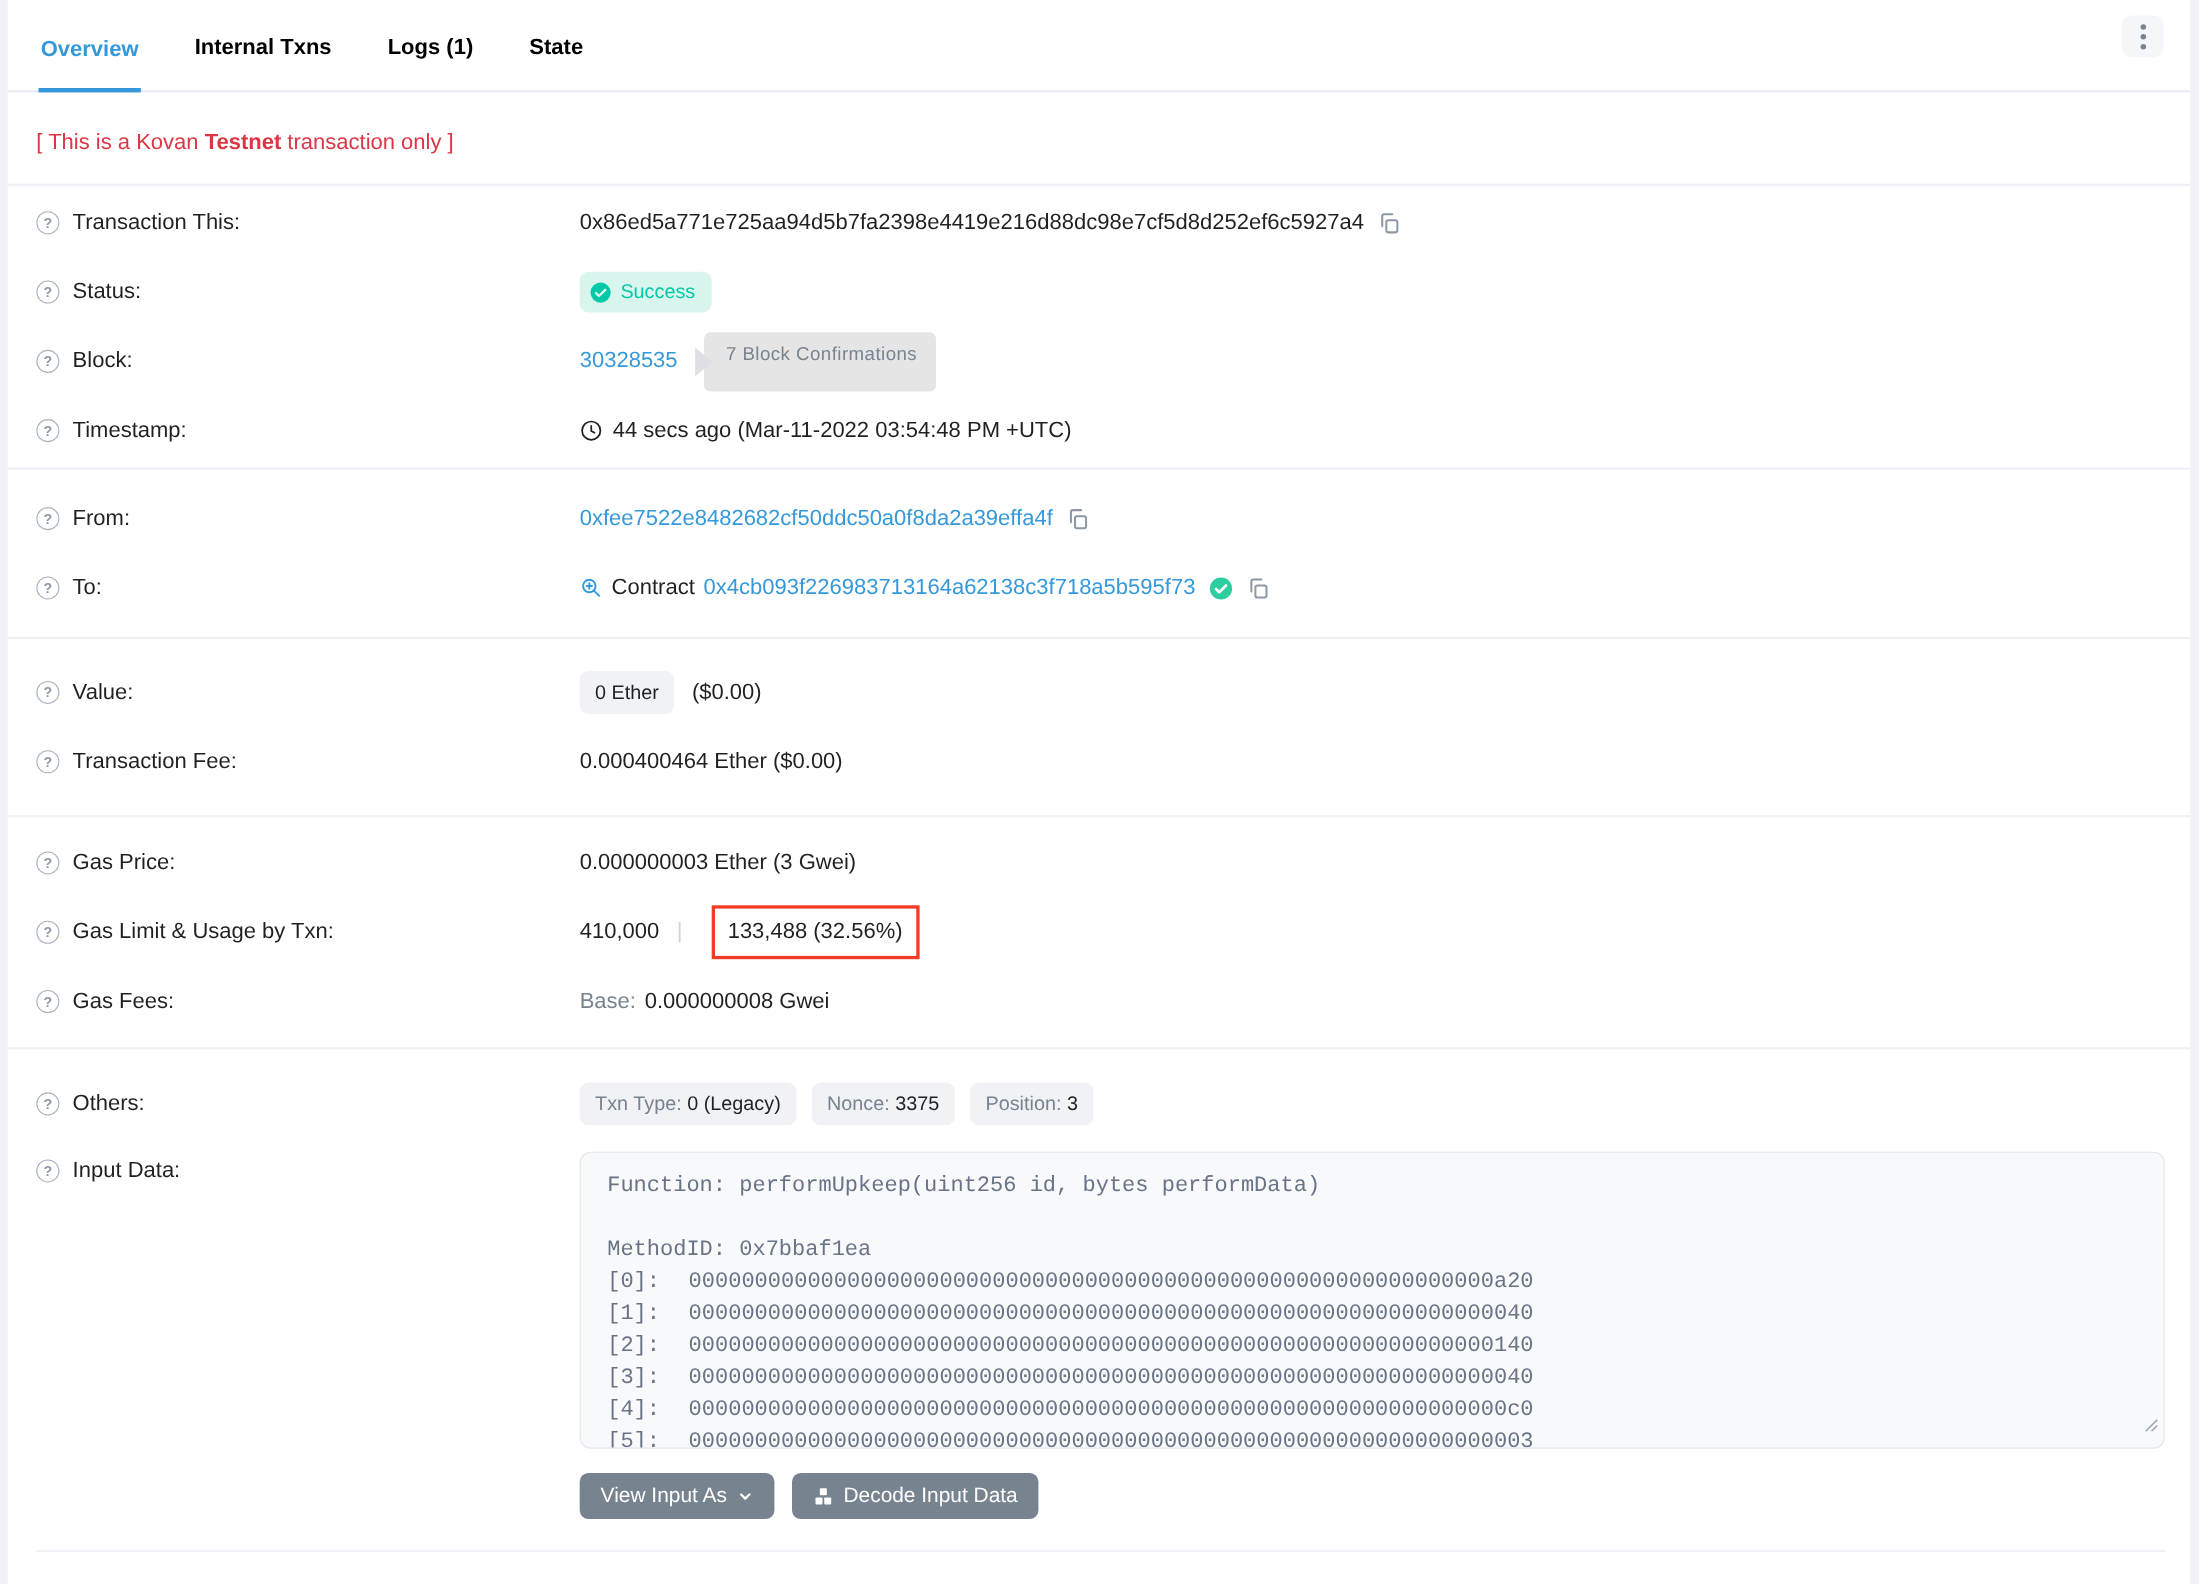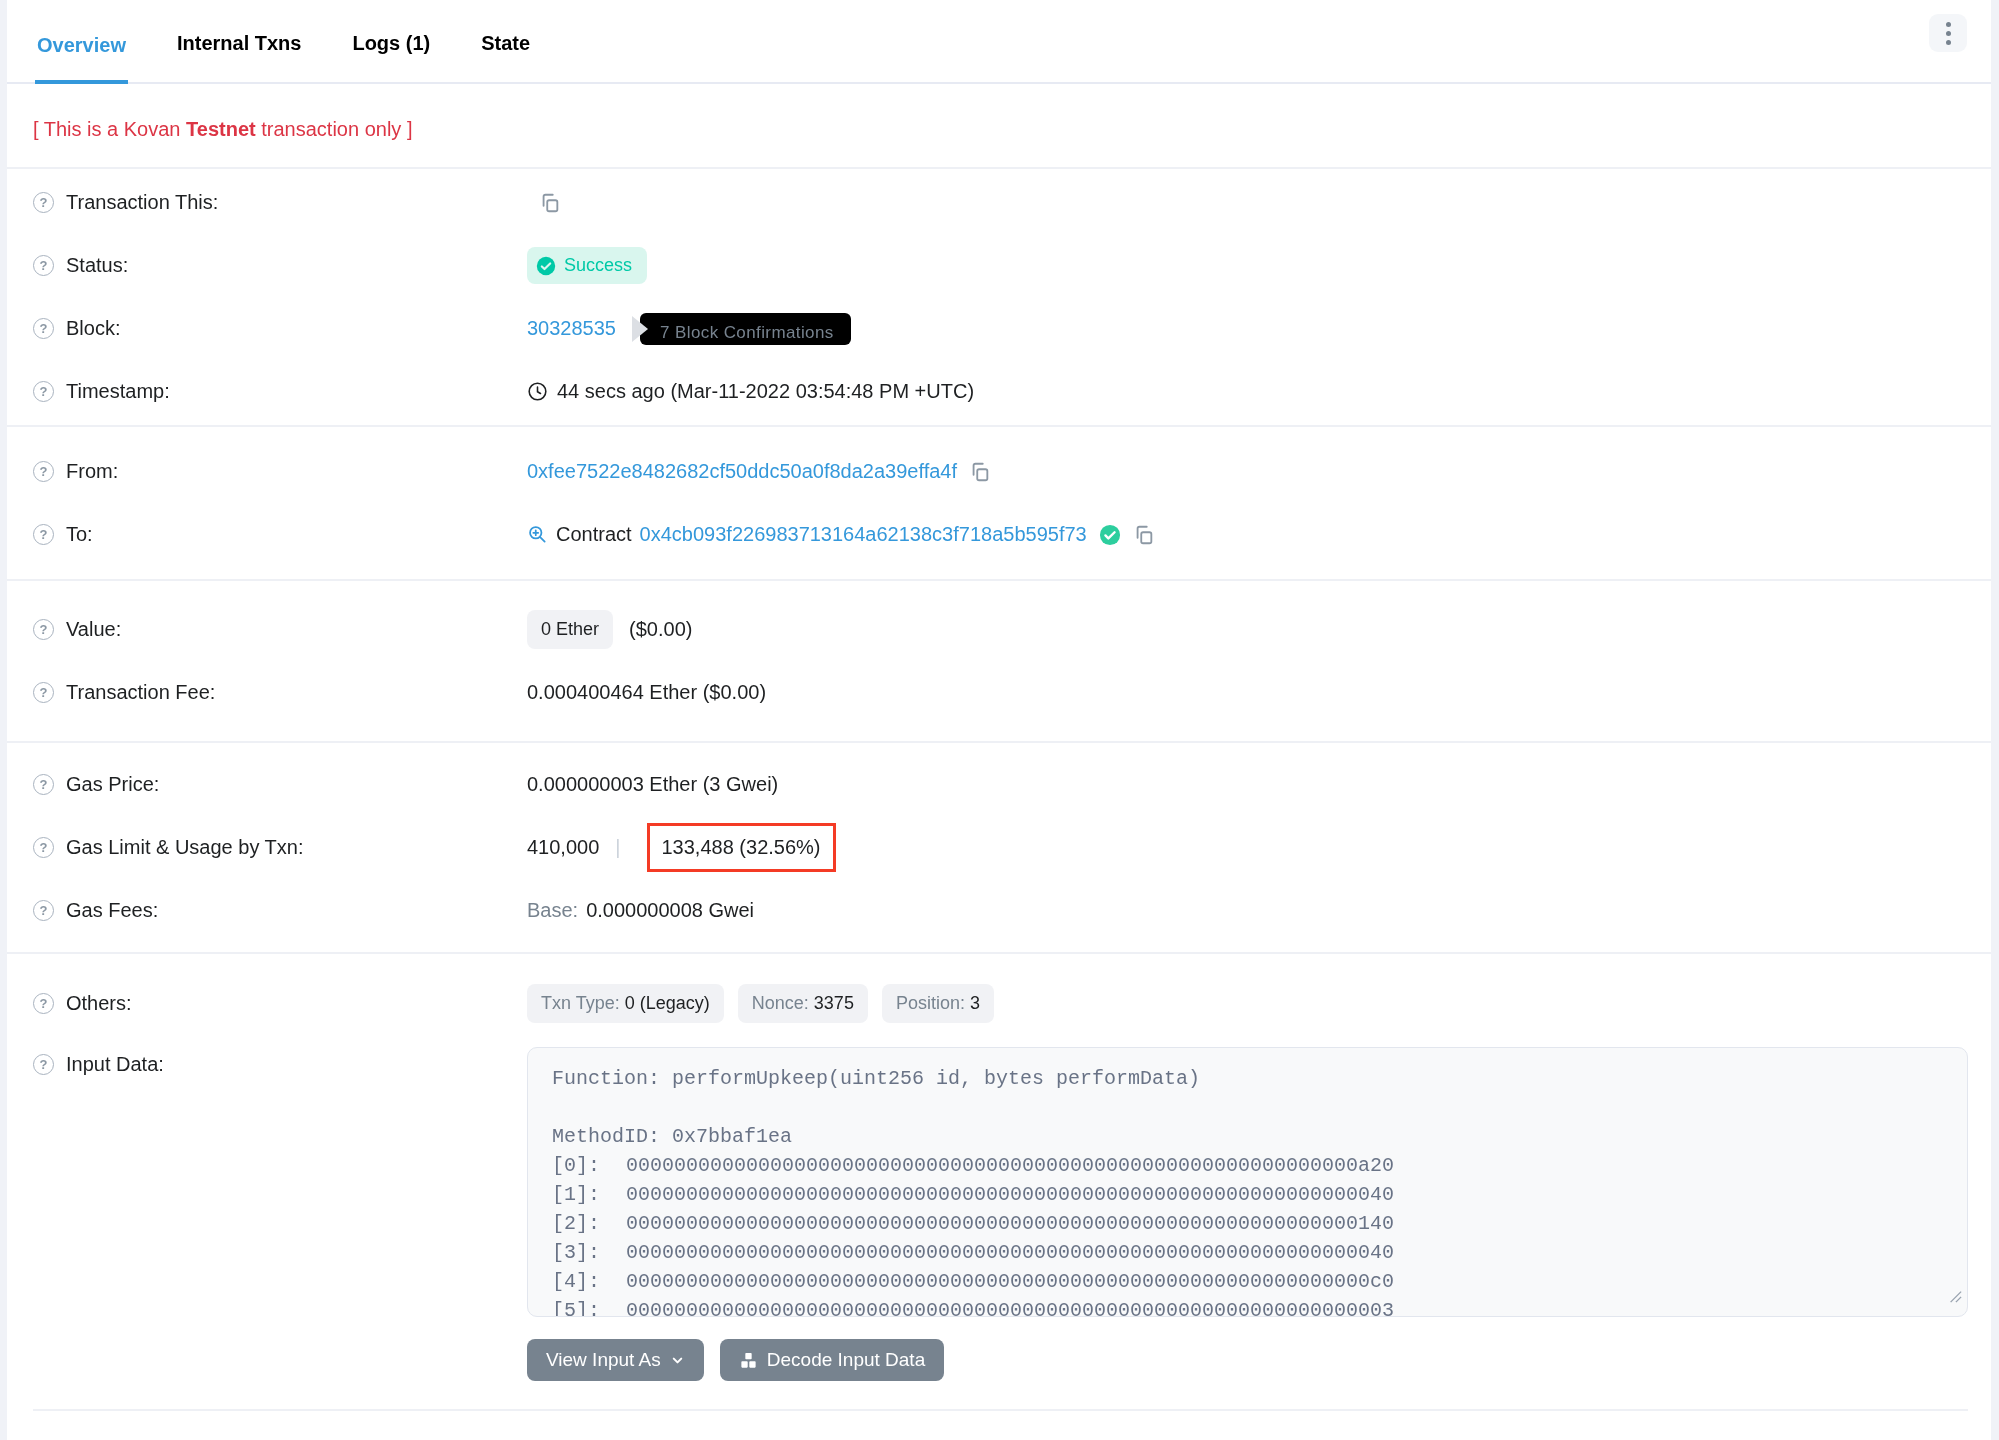--- a/index.html
+++ b/index.html
@@ -36,21 +36,21 @@
   .qicon { width:21px; height:21px; flex:0 0 21px; border:1.5px solid #a9b3bf; border-radius:50%; color:#8c98a4; font-size:13px; font-weight:700; display:inline-flex; align-items:center; justify-content:center; cursor:pointer; }
   .icon-btn { display:inline-flex; align-items:center; cursor:pointer; margin-left:12px; }
   .link { color:#3498db; text-decoration:none; cursor:pointer; }
 
   
   .badge-success { display:inline-flex; align-items:center; gap:8px; background:#d9f6ee; color:#00c9a7; font-size:18px; font-weight:400; border-radius:8px; padding:8px 15px 8px 9px; }
 
   
   .confirm-wrap { display:inline-flex; align-items:center; margin-left:16px; }
   .tri-right { width:0; height:0; border-left:16px solid #dcdfe4; border-top:13px solid transparent; border-bottom:13px solid transparent; margin-right:-8px; position:relative; z-index:2; }
-  .badge-confirm { background:#000000; color:#77838f; font-size:17px; letter-spacing:.4px; border-radius:6px; padding:10px 17px 2px 20px; font-weight:400; }
+  .badge-confirm { background:#e5e5e5; color:#77838f; font-size:17px; letter-spacing:.4px; border-radius:6px; padding:10px 17px 24px 20px; font-weight:400; }
 
   
   .pill { background:#f1f2f5; border-radius:8px; padding:9px 14px; font-size:18px; color:#1e2022; }
   .pill .muted { color:#77838f; }
   .pill + .pill { margin-left:14px; }
 
   .sep { color:#ccd3db; margin:0 16px; }
   .muted { color:#77838f; }
 
   
@@ -86,20 +86,21 @@
   <div class="notice"><span>[ This is a Kovan </span><b>Testnet</b><span> transaction only ]</span></div>
 
   <div class="section sec-a">
 
     <div class="row">
       <div class="label">
         <span class="qicon">?</span>
         <span>Transaction This:</span>
       </div>
       <div class="value">
+        <span>0x86ed5a771e725aa94d5b7fa2398e4419e216d88dc98e7cf5d8d252ef6c5927a4</span>
         <span class="icon-btn">
           <svg width="22" height="22" viewBox="0 0 24 24" fill="none" stroke="#8c98a4" stroke-width="2" stroke-linecap="round" stroke-linejoin="round">
               <rect x="9" y="9" width="11" height="12" rx="2"></rect>
               <path d="M5 15V5a2 2 0 0 1 2-2h8"></path>
             </svg>
         </span>
       </div>
     </div>
 
     <div class="row">

